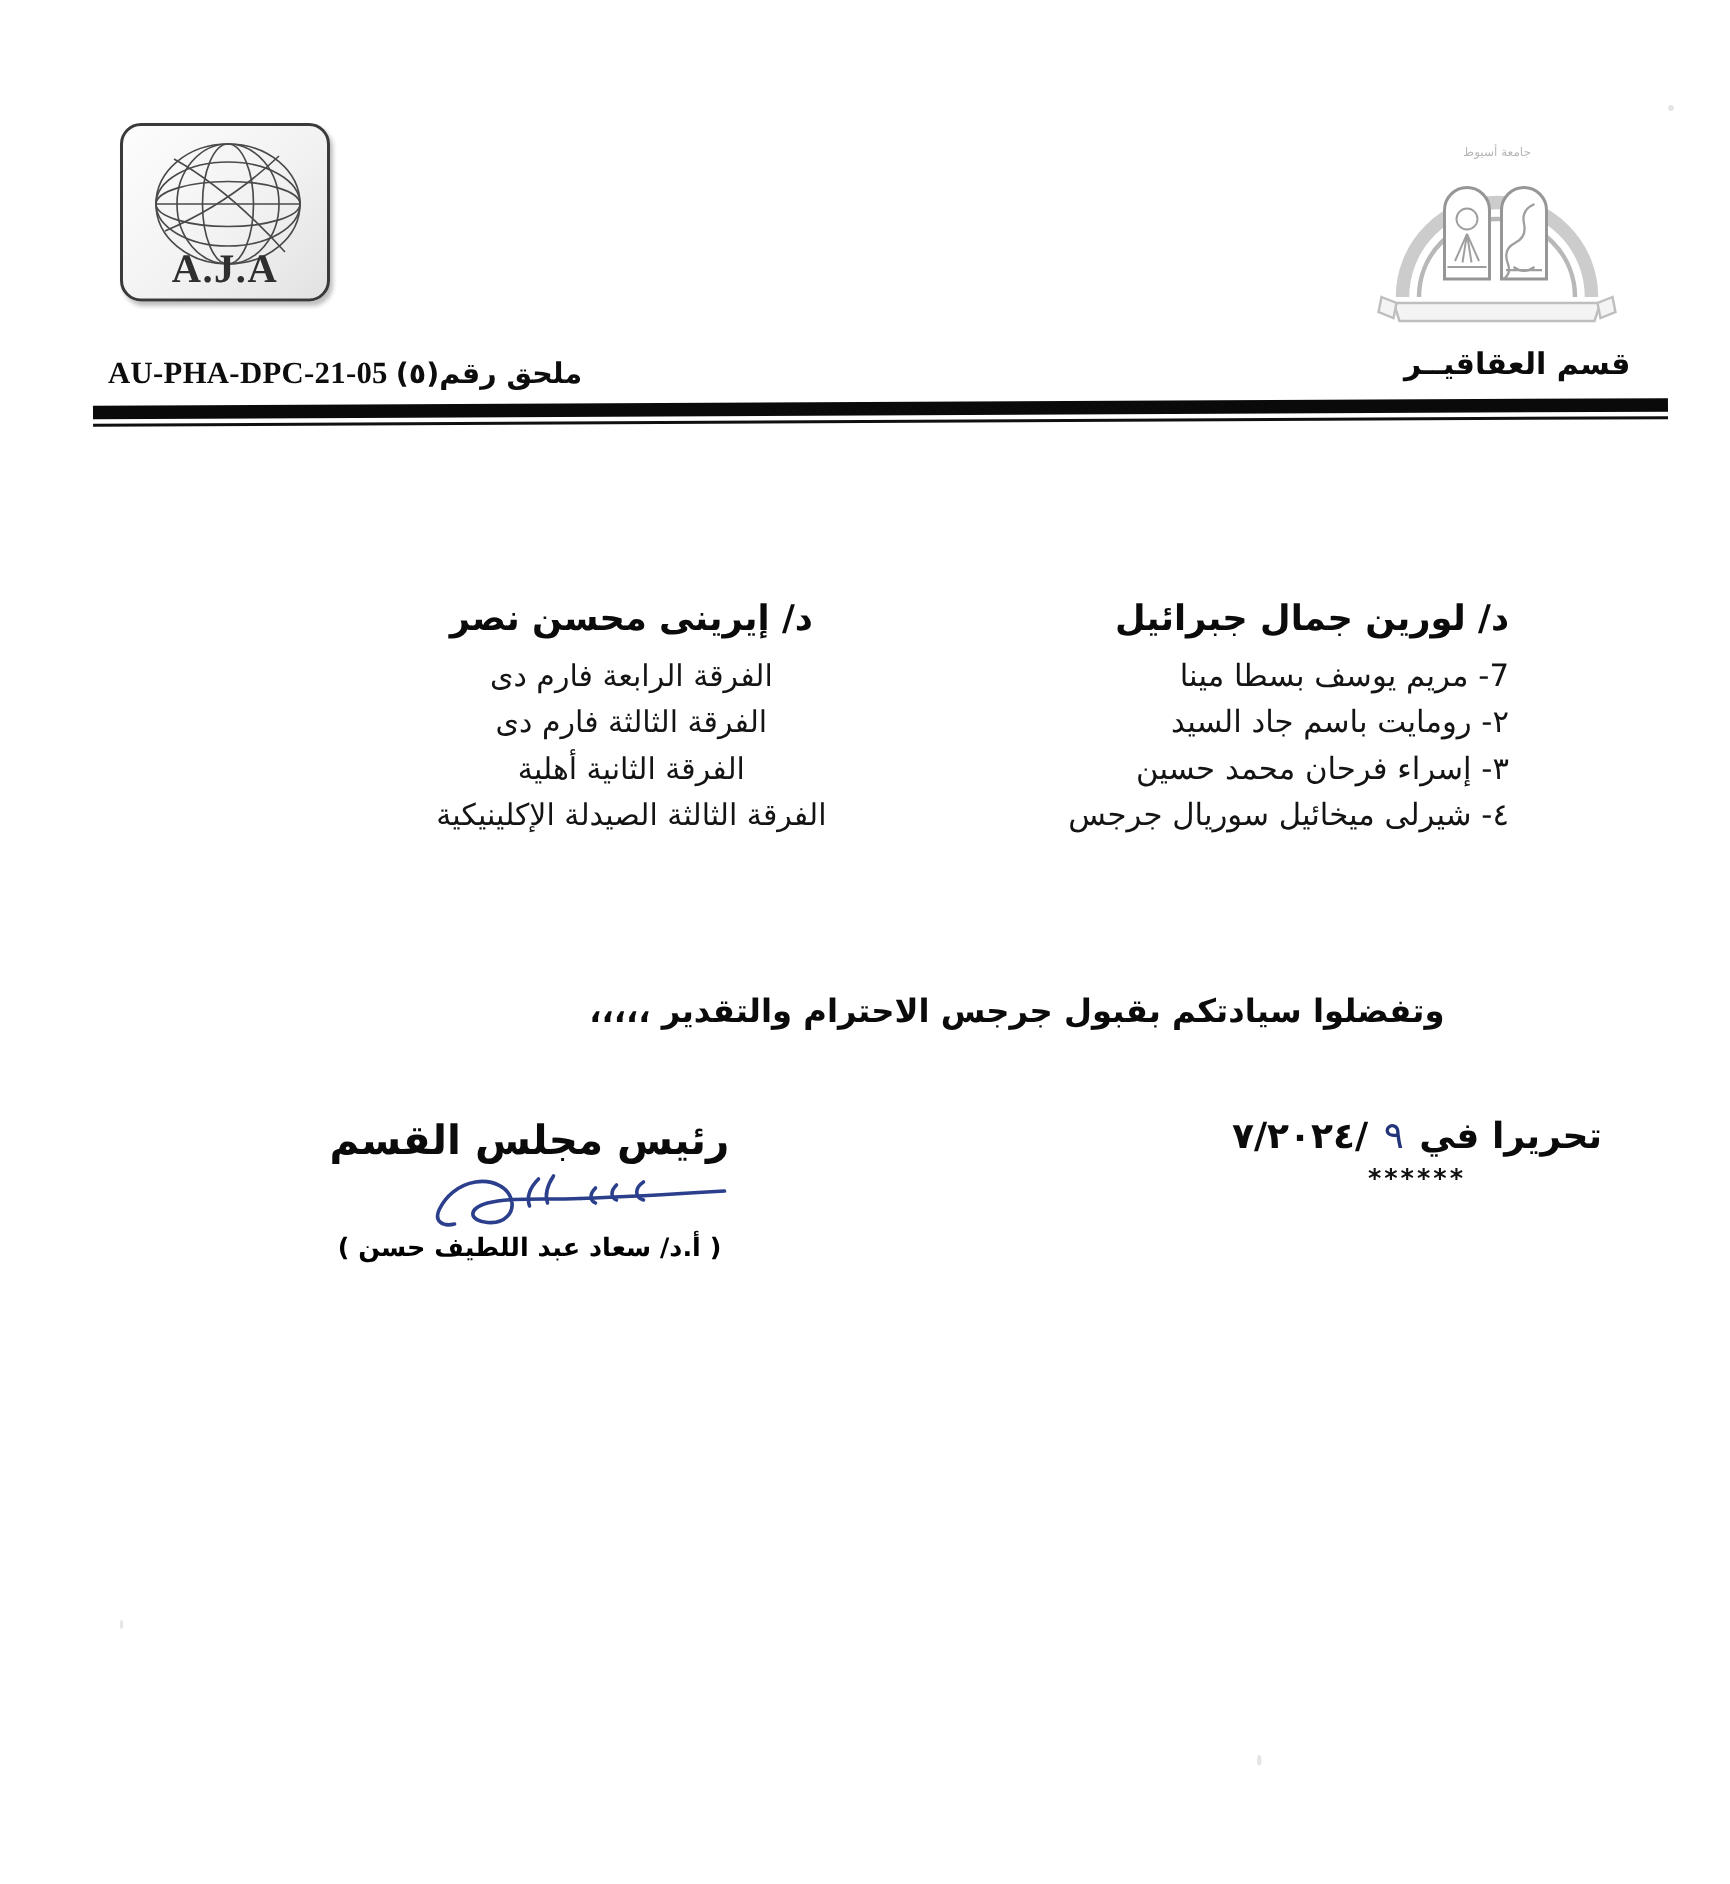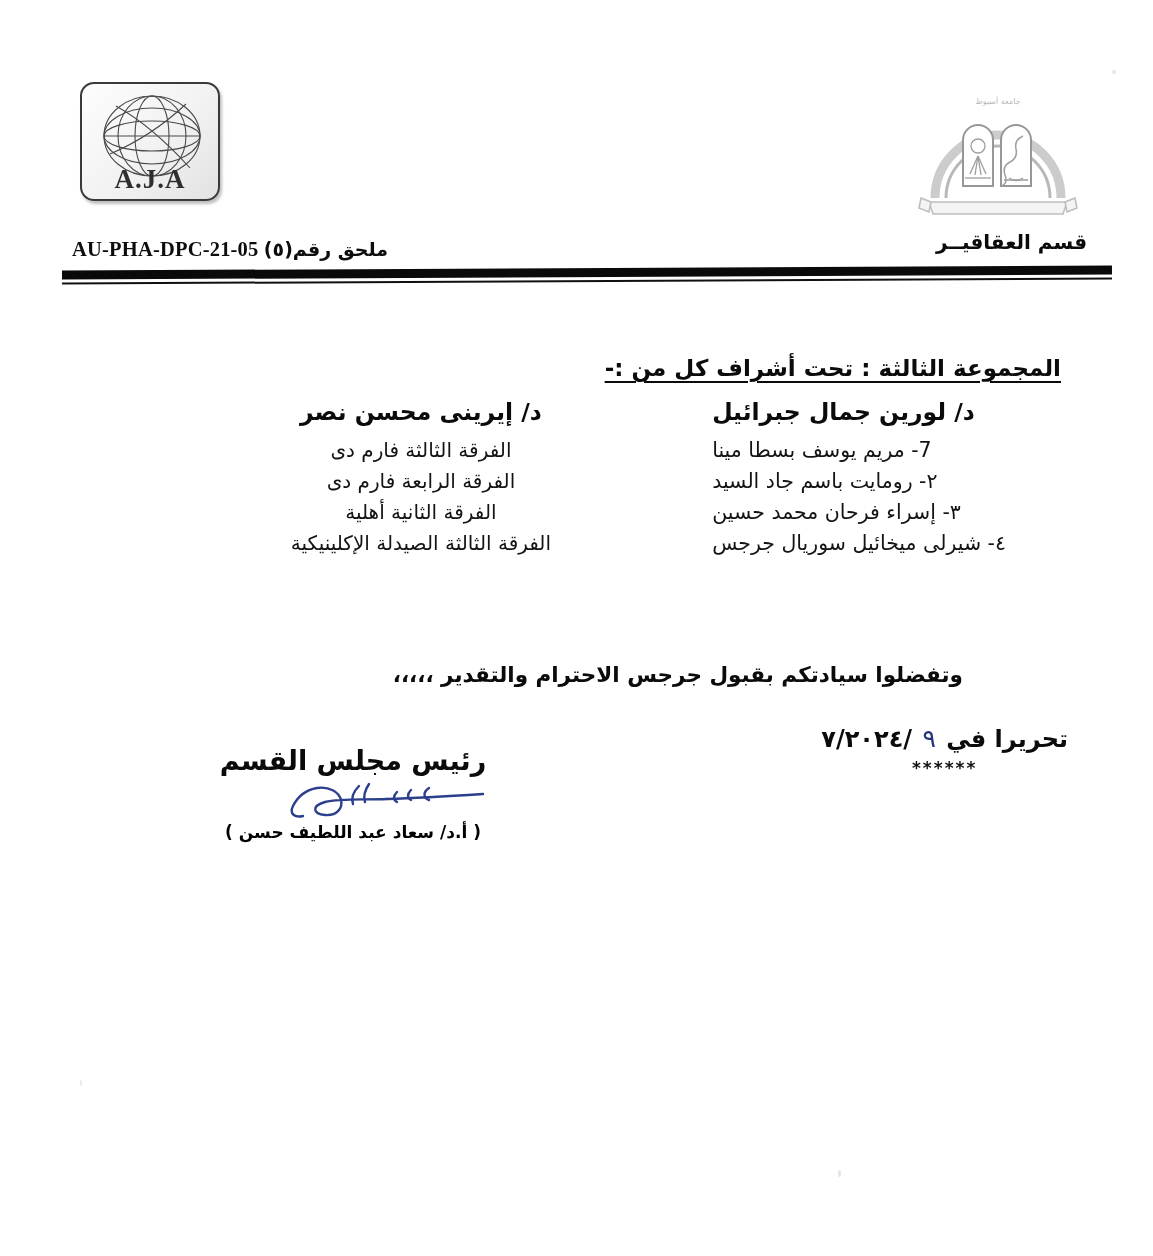--- a/index.html
+++ b/index.html
@@ -140,21 +140,21 @@
     position: absolute;
     top: 398px;
     left: 62px;
     right: 62px;
     height: 200px;
   }
   .col {
     position: absolute;
     top: 0;
   }
-  .col-right { right: 85px; text-align: left; }
+  .col-right { right: 85px; text-align: right; }
   .col-left  { right: 540px; text-align: center; }
 
   .supervisor {
     font-family: "DejaVu Sans", sans-serif;
     font-weight: 700;
     font-size: 23.5px;
     white-space: nowrap;
     color: #0b0b0b;
     margin-bottom: 9px;
   }
@@ -180,21 +180,21 @@
     font-family: "DejaVu Sans", sans-serif;
     font-weight: 700;
     font-size: 21.5px;
     white-space: nowrap;
     color: #0b0b0b;
   }
 
   
   .date-block {
     position: absolute;
-    top: 724px;
+    top: 742px;
     right: 85px;
     text-align: center;
     direction: rtl;
   }
   .date-line {
     font-family: "DejaVu Sans", sans-serif;
     font-weight: 700;
     font-size: 24px;
     white-space: nowrap;
     color: #0b0b0b;
@@ -321,39 +321,38 @@
     </div>
 
     <div class="dept-title">قسم العقاقيــر</div>
   </div>
 
   <div class="rule-wrap">
     <div class="rule-thick"></div>
     <div class="rule-thin"></div>
   </div>
 
-  <div class="heading-line">المجموعة الثالثة : تحت أشراف كل من :-</div>
 
   <div class="columns">
 
     <div class="col col-right">
       <div class="supervisor">د/ لورين جمال جبرائيل</div>
       <ul class="list">
         <li>7- مريم يوسف بسطا مينا</li>
         <li>٢- رومايت باسم جاد السيد</li>
         <li>٣- إسراء فرحان محمد حسين</li>
         <li>٤- شيرلى ميخائيل سوريال جرجس</li>
       </ul>
     </div>
 
     <div class="col col-left">
       <div class="supervisor">د/ إيرينى محسن نصر</div>
       <ul class="list">
+        <li>الفرقة الرابعة فارم دى</li>
         <li>الفرقة الثالثة فارم دى</li>
-        <li>الفرقة الرابعة فارم دى</li>
         <li>الفرقة الثانية أهلية</li>
         <li>الفرقة الثالثة الصيدلة الإكلينيكية</li>
       </ul>
     </div>
   </div>
 
   <div class="closing">وتفضلوا سيادتكم بقبول جرجس الاحترام والتقدير ،،،،،</div>
 
   <div class="date-block">
     <div class="date-line">

